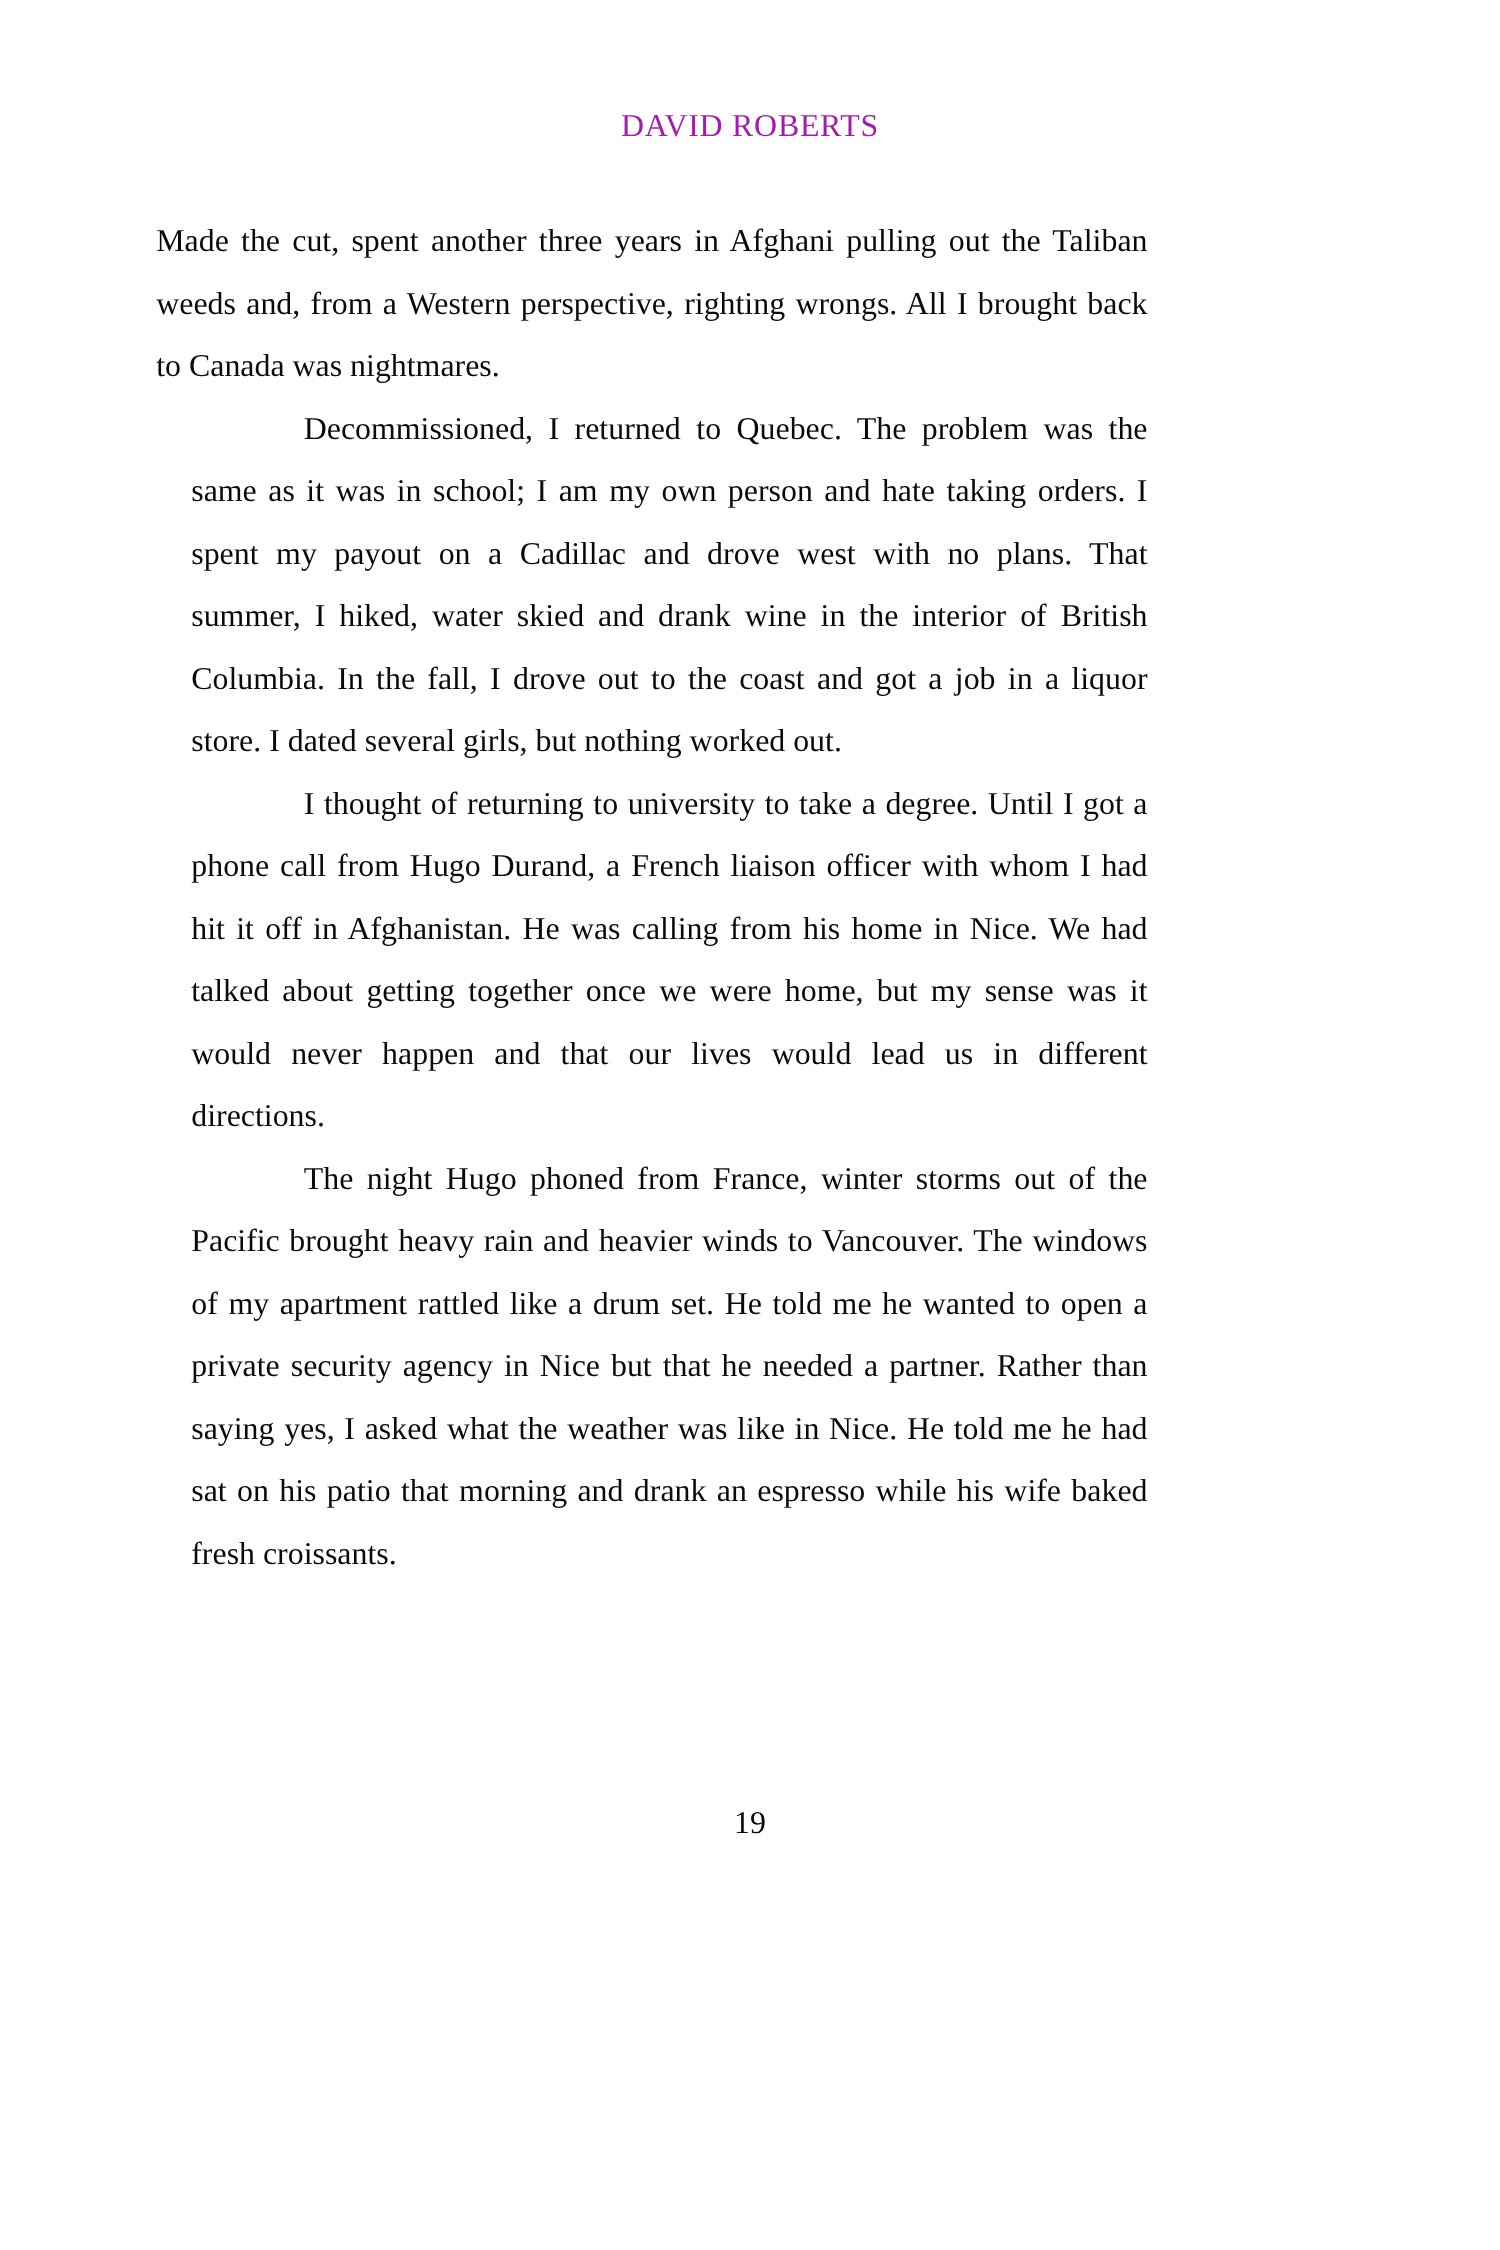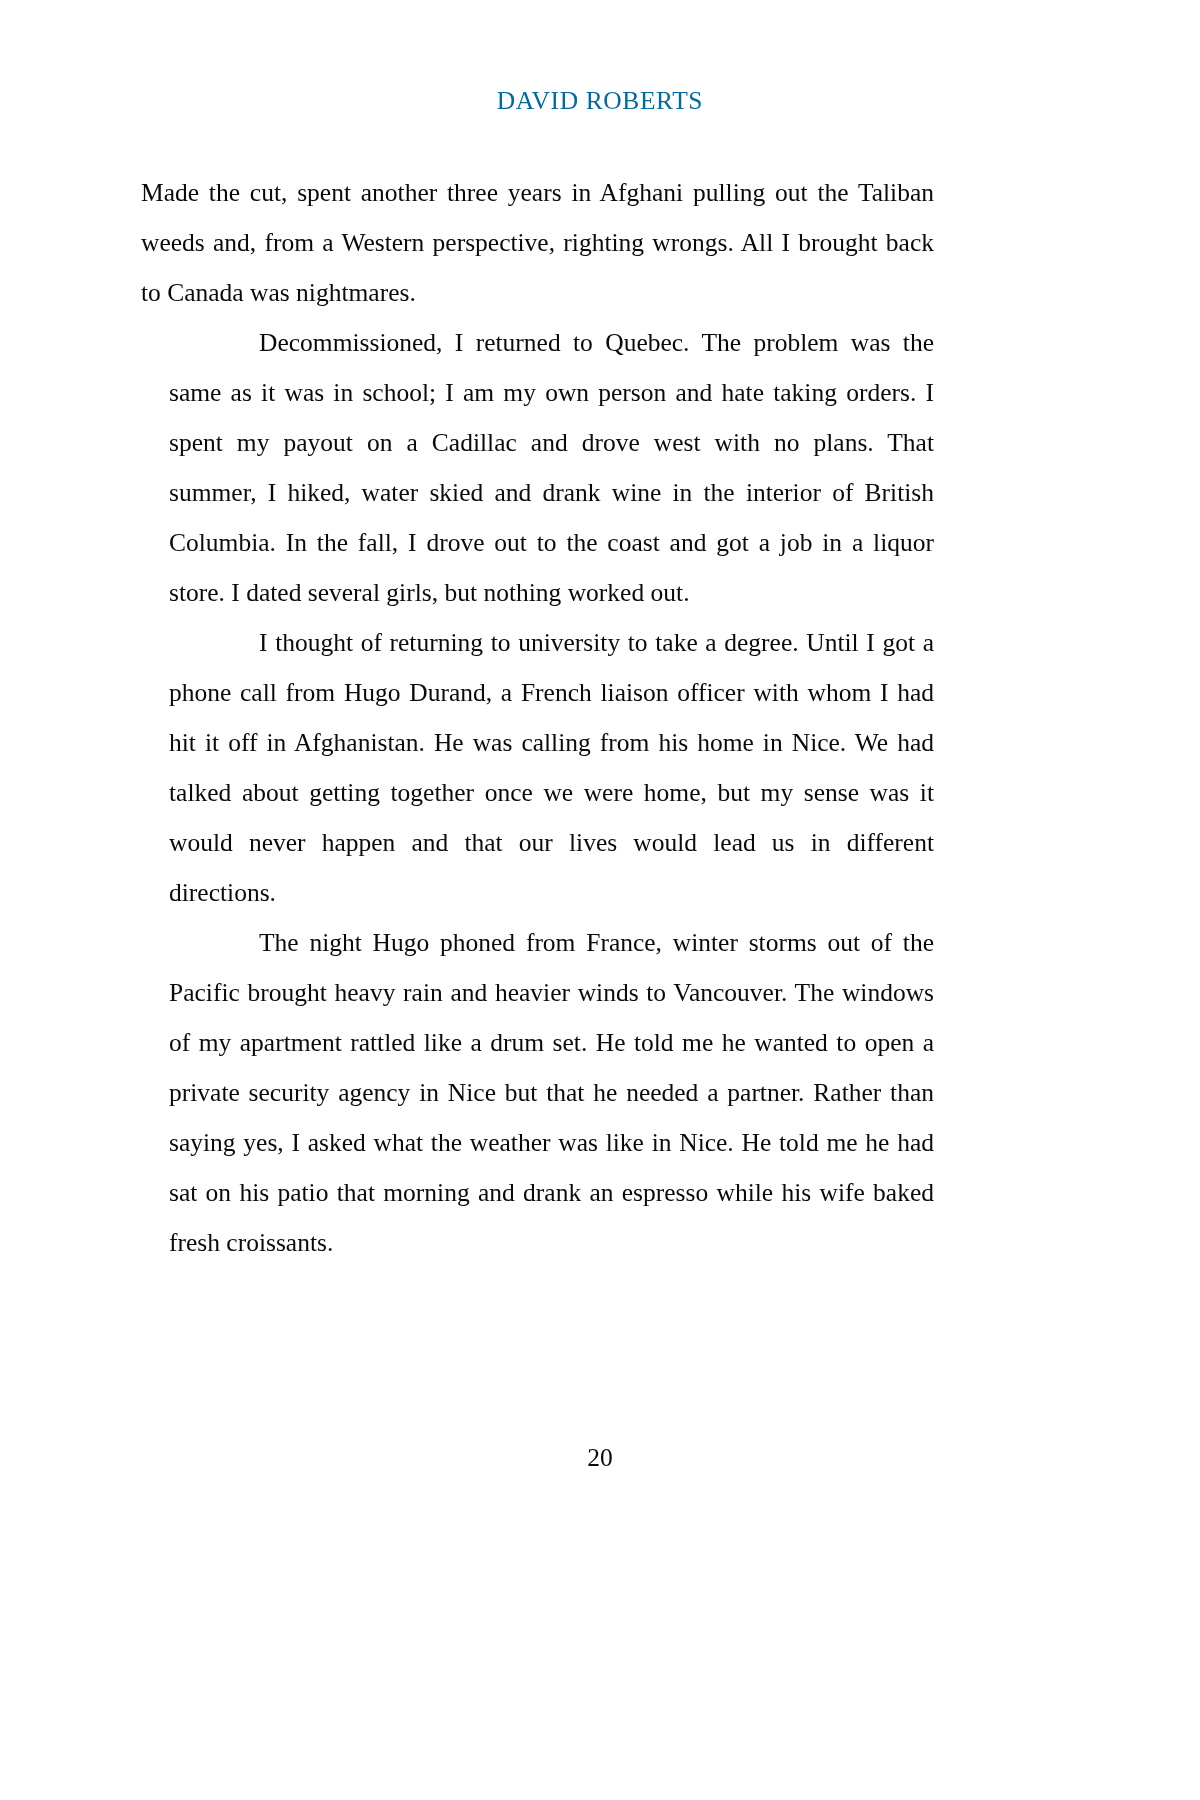--- a/index.html
+++ b/index.html
@@ -23,27 +23,27 @@
   }
   .running-header {
     position: absolute;
     top: 88px;
     left: 0;
     width: 1200px;
     text-align: center;
     font-size: 25.5px;
     letter-spacing: 0.6px;
     line-height: 1;
-    color: #0369a1;
+    color: #a21caf;
     font-family: Liberation Serif, serif;
   }
   .text-block {
     position: absolute;
     top: 168px;
-    left: 141px;
+    left: 125px;
     width: 793px;
   }
   p.body-para {
     margin: 0;
     font-size: 25.5px;
     line-height: 50px;
     text-align: justify;
     text-justify: inter-word;
     color: #0a0a0a;
     hyphens: none;
@@ -74,15 +74,15 @@
 
   <div class="running-header">DAVID ROBERTS</div>
 
   <div class="text-block">
     <p class="body-para">Made the cut, spent another three years in Afghani pulling out the Taliban weeds and, from a Western perspective, righting wrongs. All I brought back to Canada was nightmares.</p>
     <p class="body-para indented">Decommissioned, I returned to Quebec. The problem was the same as it was in school; I am my own person and hate taking orders. I spent my payout on a Cadillac and drove west with no plans. That summer, I hiked, water skied and drank wine in the interior of British Columbia. In the fall, I drove out to the coast and got a job in a liquor store. I dated several girls, but nothing worked out.</p>
     <p class="body-para indented">I thought of returning to university to take a degree. Until I got a phone call from Hugo Durand, a French liaison officer with whom I had hit it off in Afghanistan. He was calling from his home in Nice. We had talked about getting together once we were home, but my sense was it would never happen and that our lives would lead us in different directions.</p>
     <p class="body-para indented">The night Hugo phoned from France, winter storms out of the Pacific brought heavy rain and heavier winds to Vancouver. The windows of my apartment rattled like a drum set. He told me he wanted to open a private security agency in Nice but that he needed a partner. Rather than saying yes, I asked what the weather was like in Nice. He told me he had sat on his patio that morning and drank an espresso while his wife baked fresh croissants.</p>
   </div>
 
-  <div class="page-number">20</div>
+  <div class="page-number">19</div>
 
 </div>
 
 </body></html>

